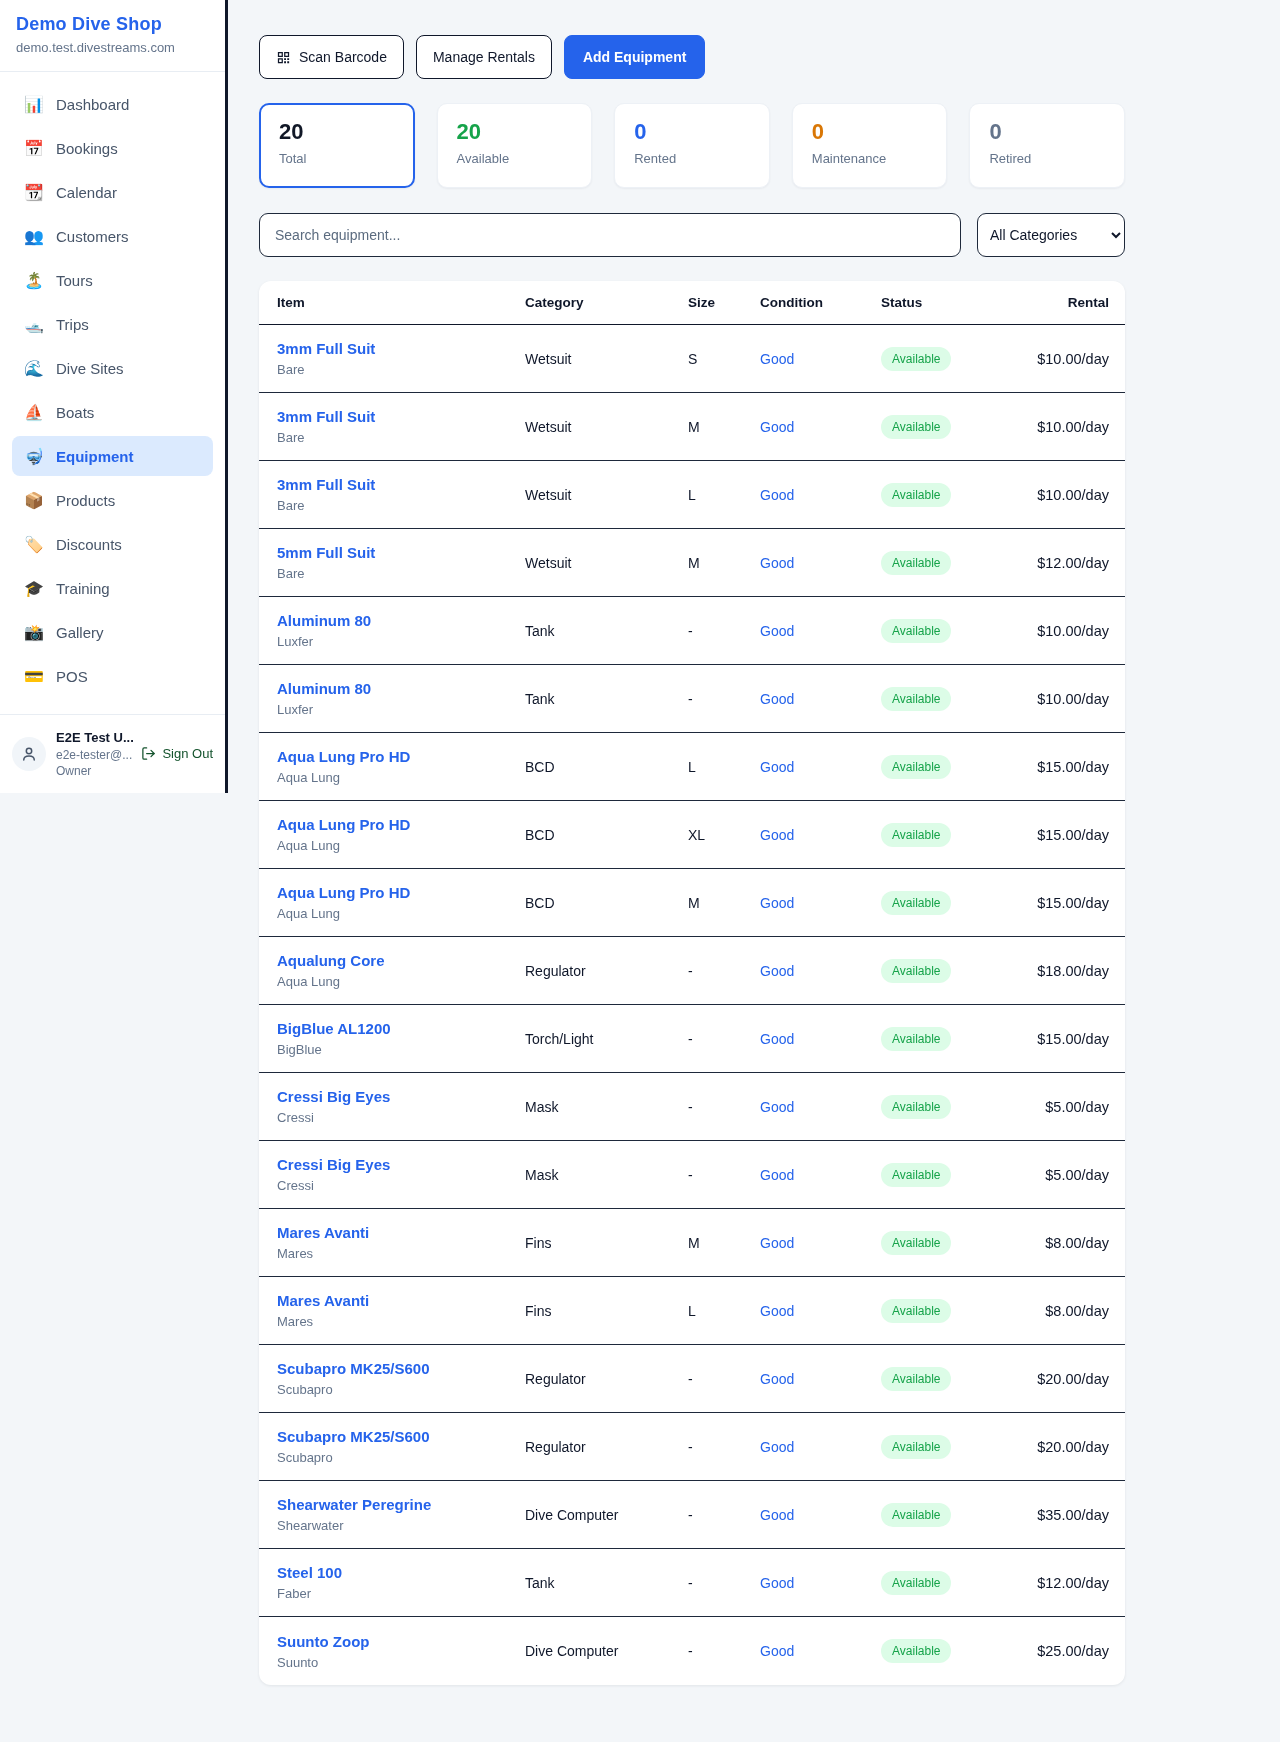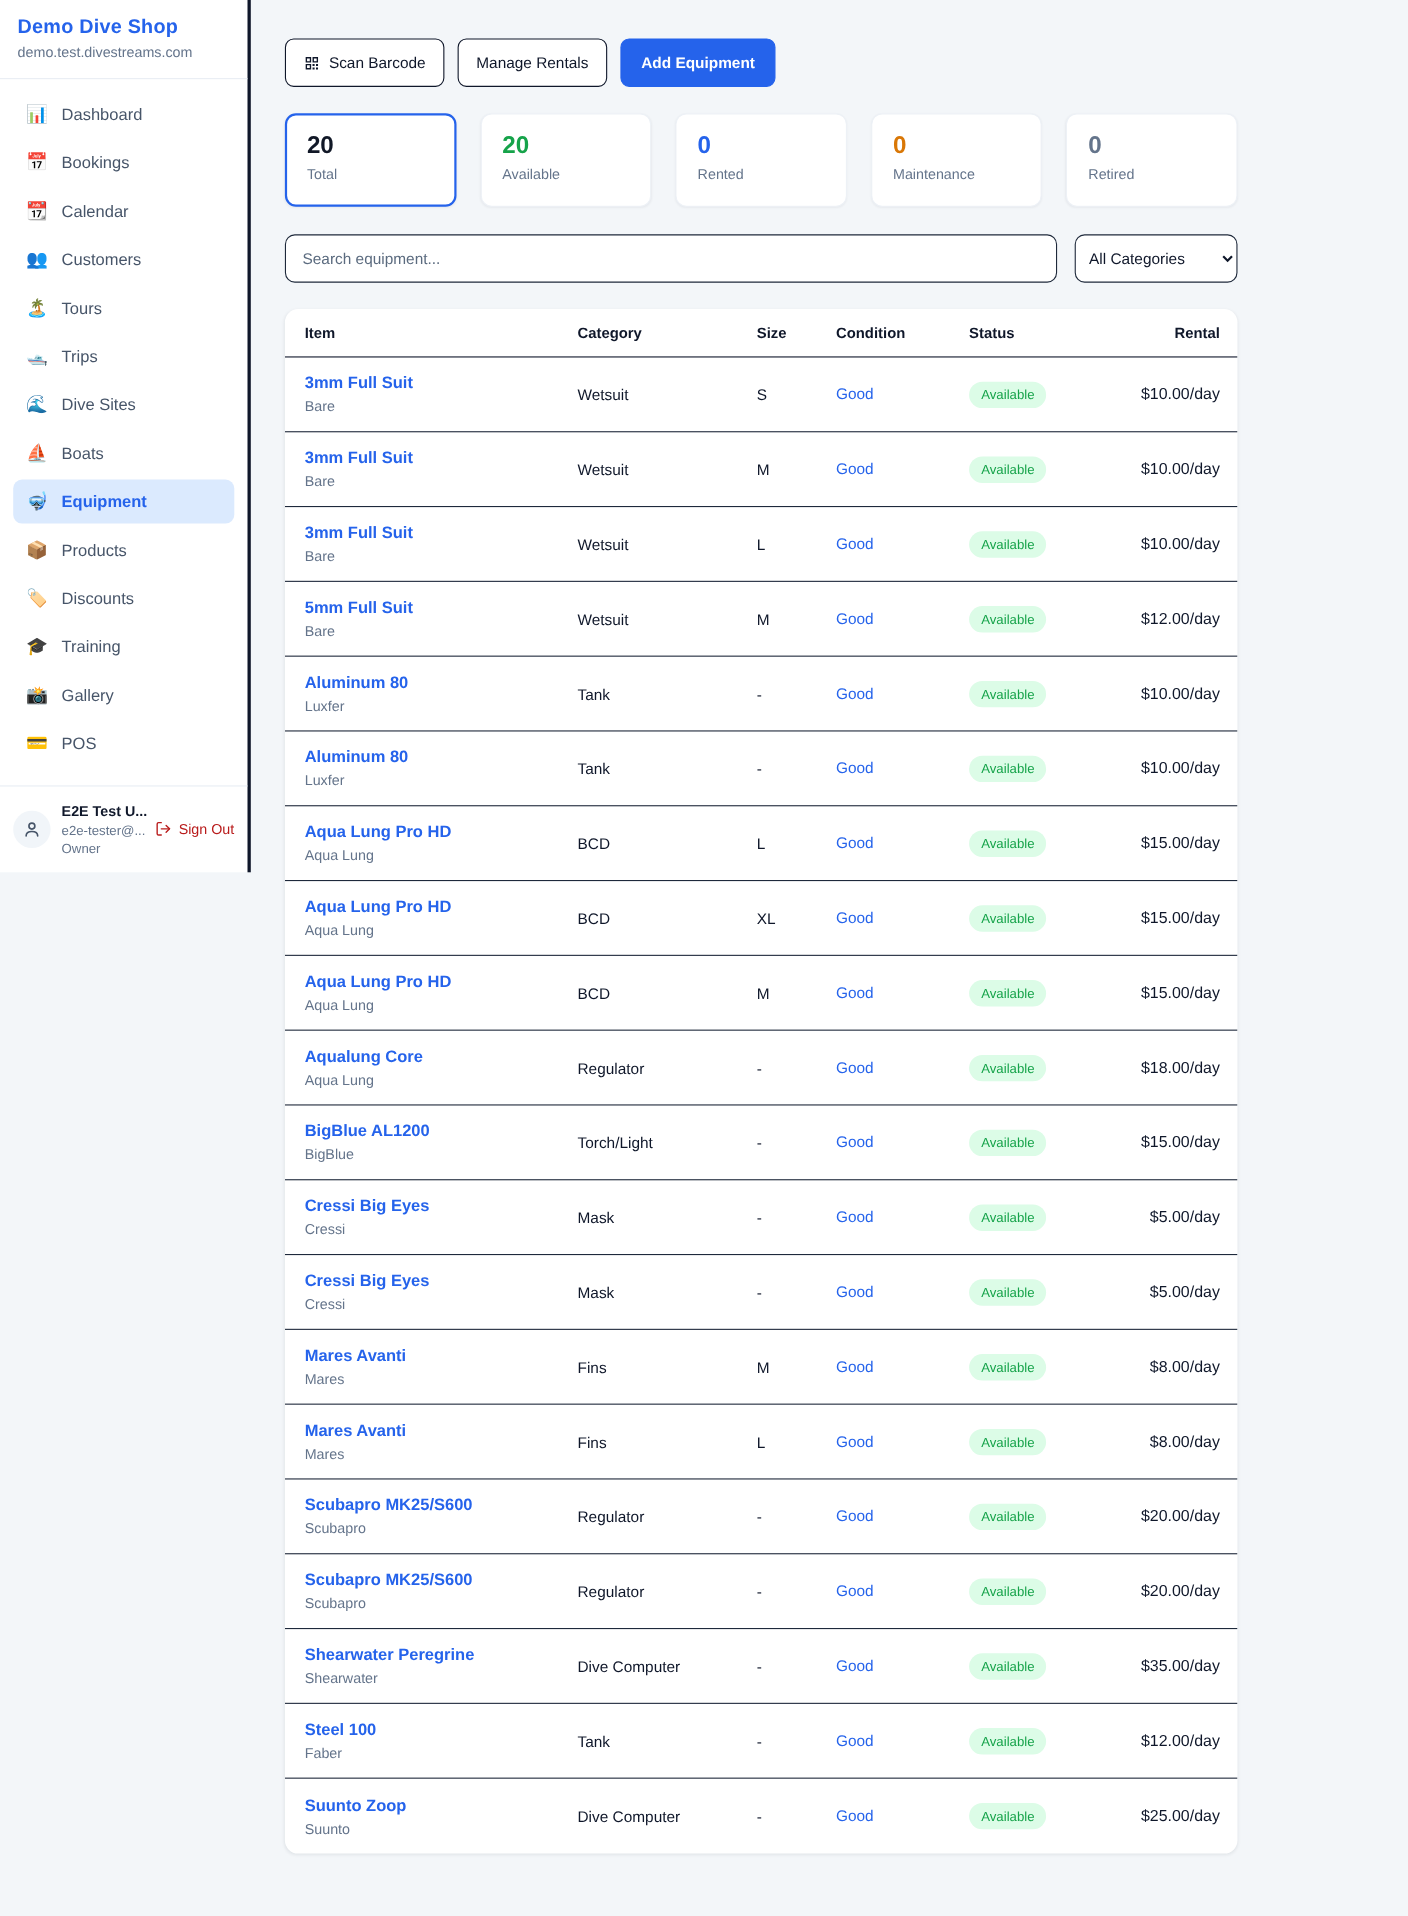--- a/index.html
+++ b/index.html
@@ -36,21 +36,21 @@
   }
   .avatar {
     width:34px; height:34px; flex:none; border-radius:50%;
     background:#f1f5f9; display:flex; align-items:center; justify-content:center;
   }
   .user-meta { min-width:0; line-height:1.35; }
   .user-name { font-size:13px; font-weight:bold; color:#0f172a; white-space:nowrap; }
   .user-email, .user-role { font-size:12px; color:#64748b; white-space:nowrap; }
   .signout {
     margin-left:auto; display:flex; align-items:flex-end; gap:6px;
-    color:#b91c1c; font-size:13px; cursor:pointer; flex:none;
+    color:#14532d; font-size:13px; cursor:pointer; flex:none;
   }
   
   .main { margin-left:228px; padding:28px 0 0 31px; }
   .content { width:866px; }
   .page-head { display:flex; align-items:flex-start; justify-content:space-between; }
   .page-title { font-size:24px; font-weight:bold; color:#111827; }
   .page-sub { font-size:14px; color:#64748b; margin-top:9px; }
   .head-actions { display:flex; gap:12px; padding-top:7px; }
   .btn {
     height:44px; padding:0 16px; border-radius:8px; font-size:14px;

